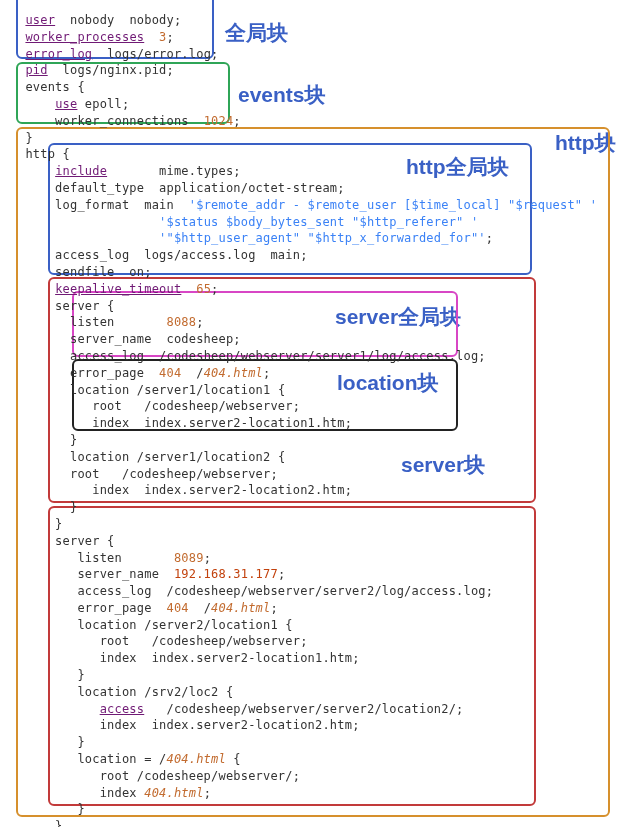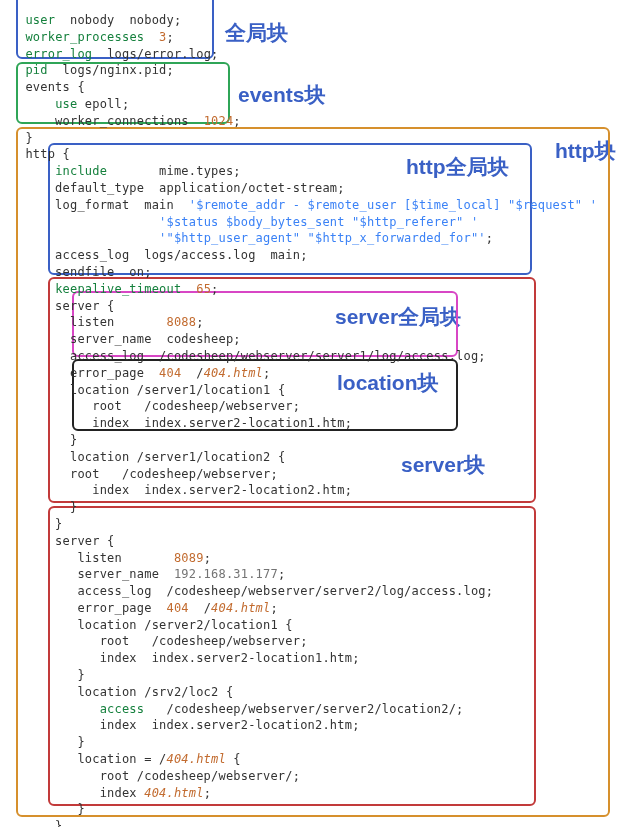--- a/index.html
+++ b/index.html
@@ -17,25 +17,25 @@
     height: 827px;
     background: #ffffff;
   }
   .code {
     position: absolute;
     left: 18px;
     top: 0;
     white-space: pre;
     letter-spacing: 0.2px;
   }
-  .kw    { color: #15803d; }      
+  .kw    { color: #701a75; text-decoration: underline; }      
   .num   { color: #c26b2f; }      
   .str   { color: #3b82f6; }
   .path  { color: #c26b2f; font-style: italic; }      
-  .ip    { color: #737373; }
+  .ip    { color: #c2410c; }
 
   .label {
     position: absolute;
     font-family: "PingFang SC","Hiragino Sans GB","Microsoft YaHei",sans-serif;
     font-size: 21px;
     font-weight: 700;
     color: #3a60c5;
     white-space: nowrap;
   }
 
@@ -47,21 +47,21 @@
     box-sizing: border-box;
   }
 </style>
 </head>
 <body>
 
 <div class="canvas">
 
 <div class="label" style="left:225px; top:18px;">全局块</div>
 <div class="label" style="left:238px; top:80px;">events块</div>
-<div class="label" style="left:555px; top:128px;margin-top:8px;">http块</div>
+<div class="label" style="left:555px; top:128px;">http块</div>
 <div class="label" style="left:358px; top:152px;margin-left:48px;">http全局块</div>
 <div class="label" style="left:335px; top:302px;">server全局块</div>
 <div class="label" style="left:337px; top:368px;">location块</div>
 <div class="label" style="left:358px; top:450px;margin-left:43px;">server块</div>
 
 <div class="box" style="left:16px;  top:-6px;  width:198px; height:65px;  border-color:#3a60c5;"></div>
 <div class="box" style="left:16px;  top:62px;  width:214px; height:62px;  border-color:#2fa557;"></div>
 <div class="box" style="left:16px;  top:127px; width:594px; height:690px; border-color:#d6902d;"></div>
 <div class="box" style="left:48px;  top:143px; width:484px; height:132px; border-color:#3a60c5;"></div>
 <div class="box" style="left:48px;  top:277px; width:488px; height:226px; border-color:#c23a3a;"></div>

